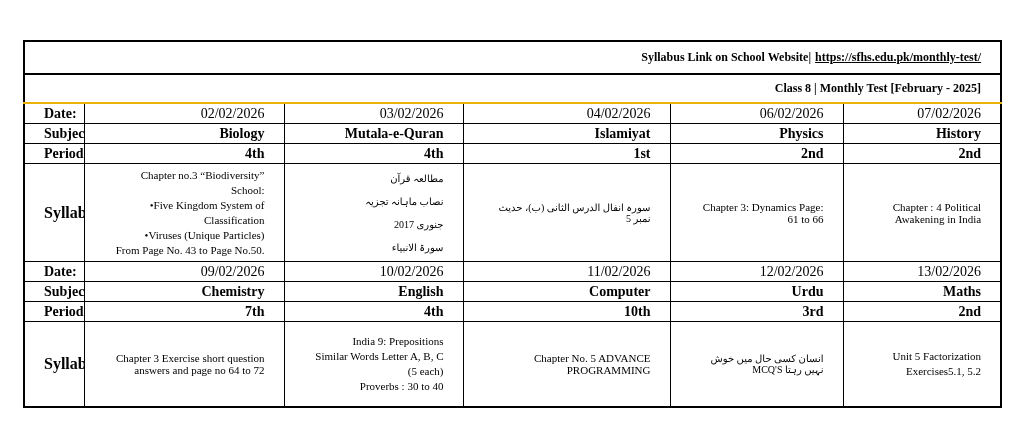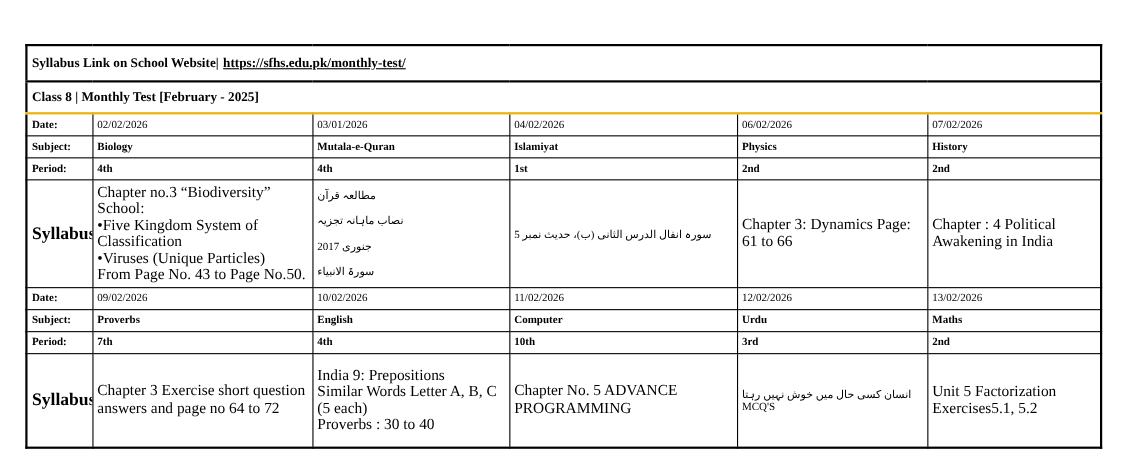--- a/index.html
+++ b/index.html
@@ -1,29 +1,29 @@
 <!DOCTYPE html>
 <html><head>
 <meta charset="utf-8">
 <style>
   html,body { margin:0; padding:0; background:#ffffff; }
   body { width:1024px; height:426px; position:relative; color:#000;
          font-family:"Liberation Serif", serif; }
   .sheet { position:absolute; left:23px; top:40px; }
   table { border-collapse:collapse; table-layout:fixed; width:977px;
           border:2px solid #000; background:#fff; }
-  td { border:1px solid #000; text-align:left; vertical-align:middle;
-       padding:1px 4px; overflow:hidden; }
+  td { border:1px solid #000; text-align:right; vertical-align:middle;
+       padding:1px 19px; overflow:hidden; }
   .b { font-weight:bold; }
   .r-link td { height:29px; font-size:12px; border-bottom:2px solid #000; }
   .r-class td { height:25px; font-size:12px; border-bottom:2px solid #eab308; }
-  .r-sm td { height:17px; font-size:10px; }
+  .r-sm td { height:17px; font-size:14px; }
   .r-syll1 td { height:95px; }
   .r-syll2 td { height:82px; }
-  .syl { font-size:14px; }
+  .syl { font-size:11px; }
   .ln { line-height:15px; }
   .urdu { font-family:Liberation Serif, serif; font-size:10px; direction:rtl; }
   .mut .ln { line-height:23px; }
   .link { font-weight:bold; text-decoration:underline; color:#000; cursor:pointer; margin-left:4px; }
 </style>
 </head>
 <body>
 
 <div class="sheet">
 <table>
@@ -43,21 +43,21 @@
     </td>
   </tr>
 
   <tr class="r-class">
     <td colspan="6" class="b">Class 8 | Monthly Test [February - 2025]</td>
   </tr>
 
   <tr class="r-sm">
     <td class="b">Date:</td>
     <td>02/02/2026</td>
-    <td>03/01/2026</td>
+    <td>03/02/2026</td>
     <td>04/02/2026</td>
     <td>06/02/2026</td>
     <td>07/02/2026</td>
   </tr>
   <tr class="r-sm">
     <td class="b">Subject:</td>
     <td class="b">Biology</td>
     <td class="b">Mutala-e-Quran</td>
     <td class="b">Islamiyat</td>
     <td class="b">Physics</td>
@@ -94,21 +94,21 @@
   <tr class="r-sm">
     <td class="b">Date:</td>
     <td>09/02/2026</td>
     <td>10/02/2026</td>
     <td>11/02/2026</td>
     <td>12/02/2026</td>
     <td>13/02/2026</td>
   </tr>
   <tr class="r-sm">
     <td class="b">Subject:</td>
-    <td class="b">Proverbs</td>
+    <td class="b">Chemistry</td>
     <td class="b">English</td>
     <td class="b">Computer</td>
     <td class="b">Urdu</td>
     <td class="b">Maths</td>
   </tr>
   <tr class="r-sm">
     <td class="b">Period:</td>
     <td class="b">7th</td>
     <td class="b">4th</td>
     <td class="b">10th</td>

